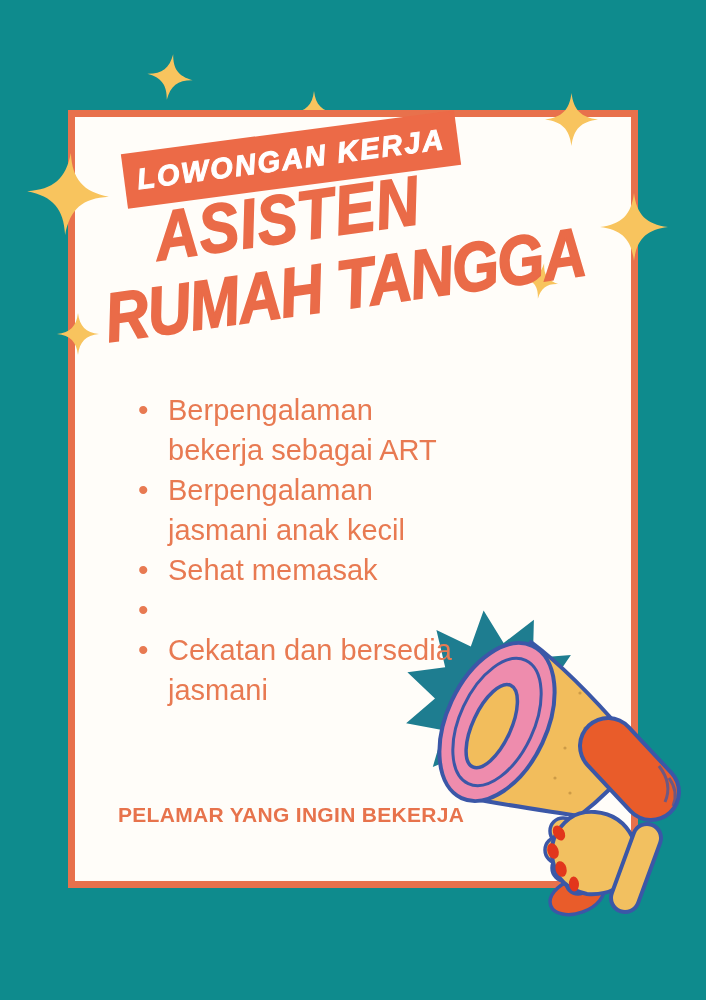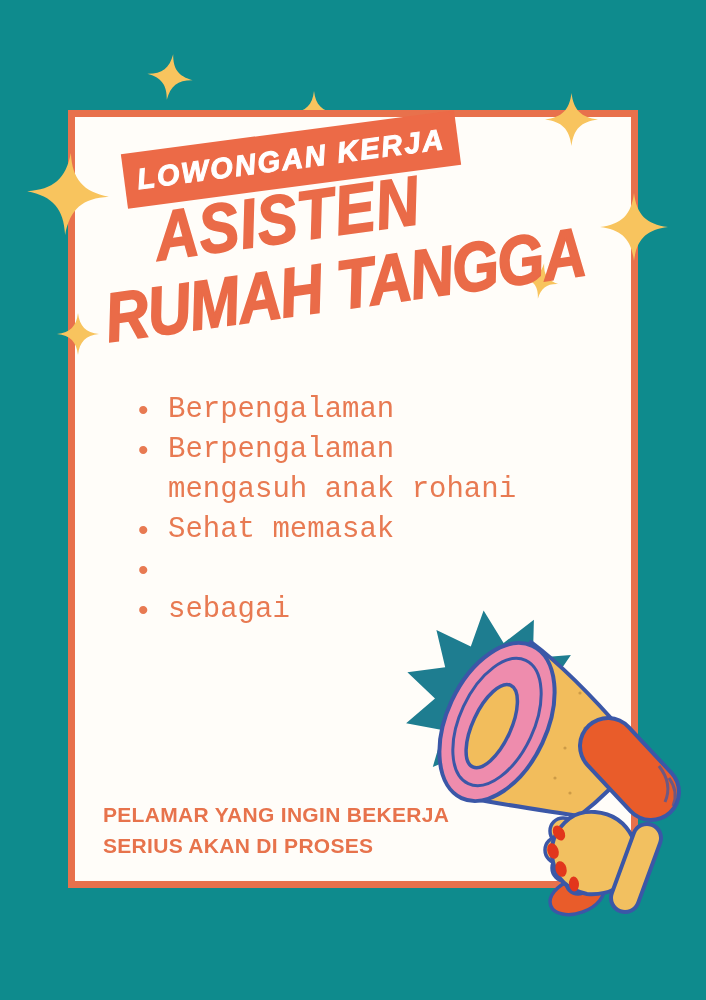--- a/index.html
+++ b/index.html
@@ -40,23 +40,23 @@
   .reqs{
     position:absolute;left:138px;top:390px;width:400px;
     color:#e87a52;font-size:29px;
   }
   .req-item{display:flex;}
   .req-bullet{
     width:30px;flex:0 0 30px;font-size:30px;line-height:40px;
     color:#e87a52;
   }
   .req-lines{flex:1;}
-  .req-line{line-height:40px;font-family:Liberation Mono, monospace;}
+  .req-line{line-height:40px;}
   .footer-note{
-    position:absolute;left:103px;top:799px;
+    position:absolute;left:118px;top:799px;
     color:#e7734c;font-weight:bold;font-size:21px;line-height:31px;
     letter-spacing:0.3px;
   }
   .megaphone{position:absolute;left:395px;top:598px;width:311px;height:402px;}
 </style>
 </head>
 <body>
 
 <div class="sparkle" style="left:147px;top:52px;width:46px;height:50px;transform:rotate(8deg);">
   <svg viewBox="0 0 100 100">
@@ -153,44 +153,45 @@
 <div class="title">
   <div class="title-line1">ASISTEN</div>
   <div class="title-line2">RUMAH TANGGA</div>
 </div>
 
 <div class="reqs">
   <div class="req-item">
     <span class="req-bullet">•</span>
     <div class="req-lines">
       <div class="req-line">Berpengalaman</div>
+      <div class="req-line">bekerja sebagai ART</div>
     </div>
   </div>
   <div class="req-item">
     <span class="req-bullet">•</span>
     <div class="req-lines">
       <div class="req-line">Berpengalaman</div>
-      <div class="req-line">mengasuh anak rohani</div>
+      <div class="req-line">jasmani anak kecil</div>
     </div>
   </div>
   <div class="req-item">
     <span class="req-bullet">•</span>
     <div class="req-lines">
       <div class="req-line">Sehat memasak</div>
     </div>
   </div>
   <div class="req-item">
     <span class="req-bullet">•</span>
     <div class="req-lines">
     </div>
   </div>
   <div class="req-item">
     <span class="req-bullet">•</span>
     <div class="req-lines">
-      <div class="req-line">sebagai</div>
+      <div class="req-line">Cekatan dan bersedia</div>
+      <div class="req-line">jasmani</div>
     </div>
   </div>
 </div>
 
 <div class="footer-note">
   <div>PELAMAR YANG INGIN BEKERJA</div>
-  <div>SERIUS AKAN DI PROSES</div>
 </div>
 
 </body></html>

